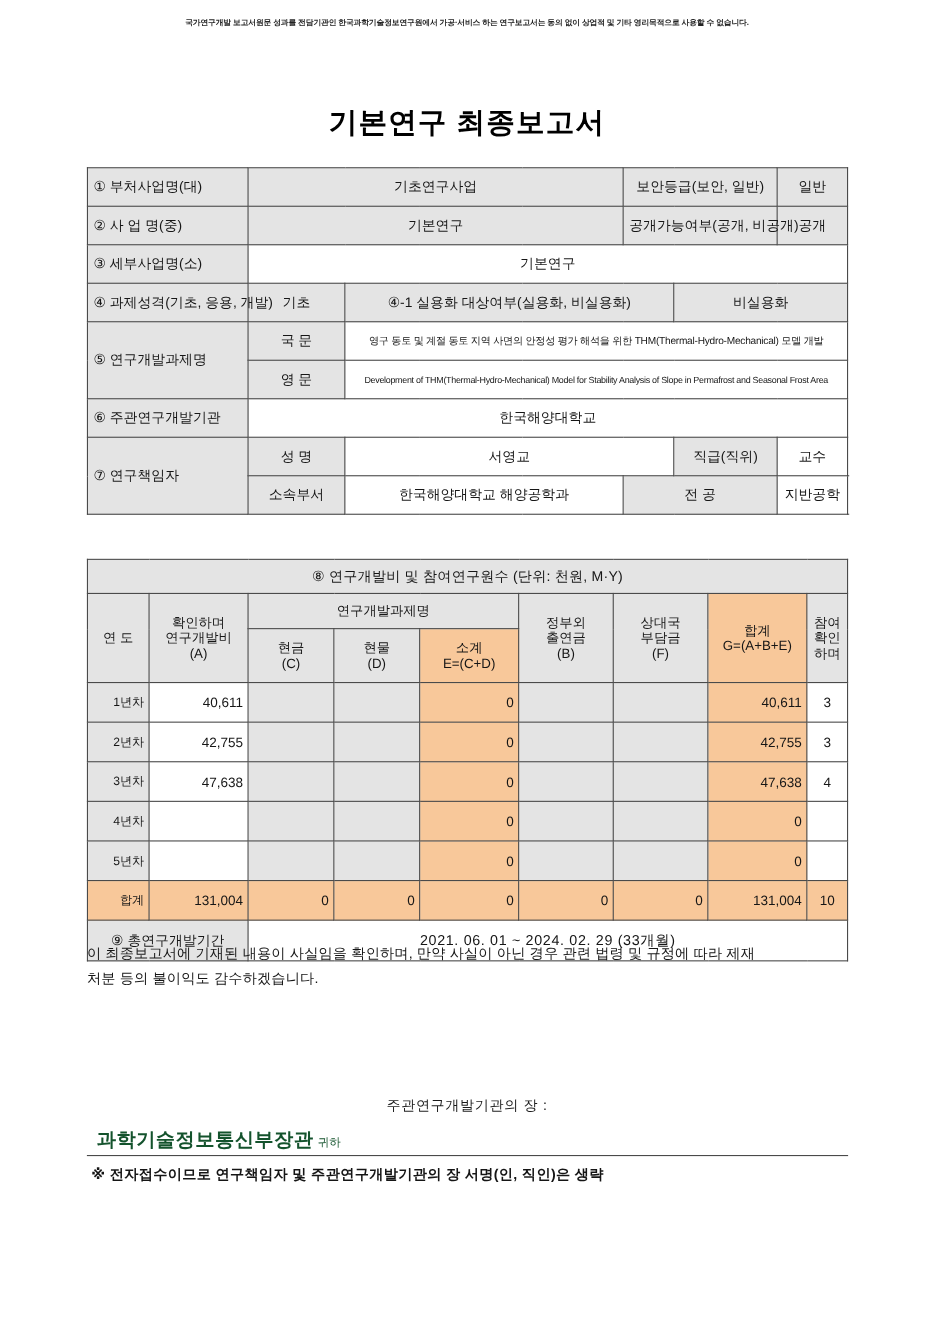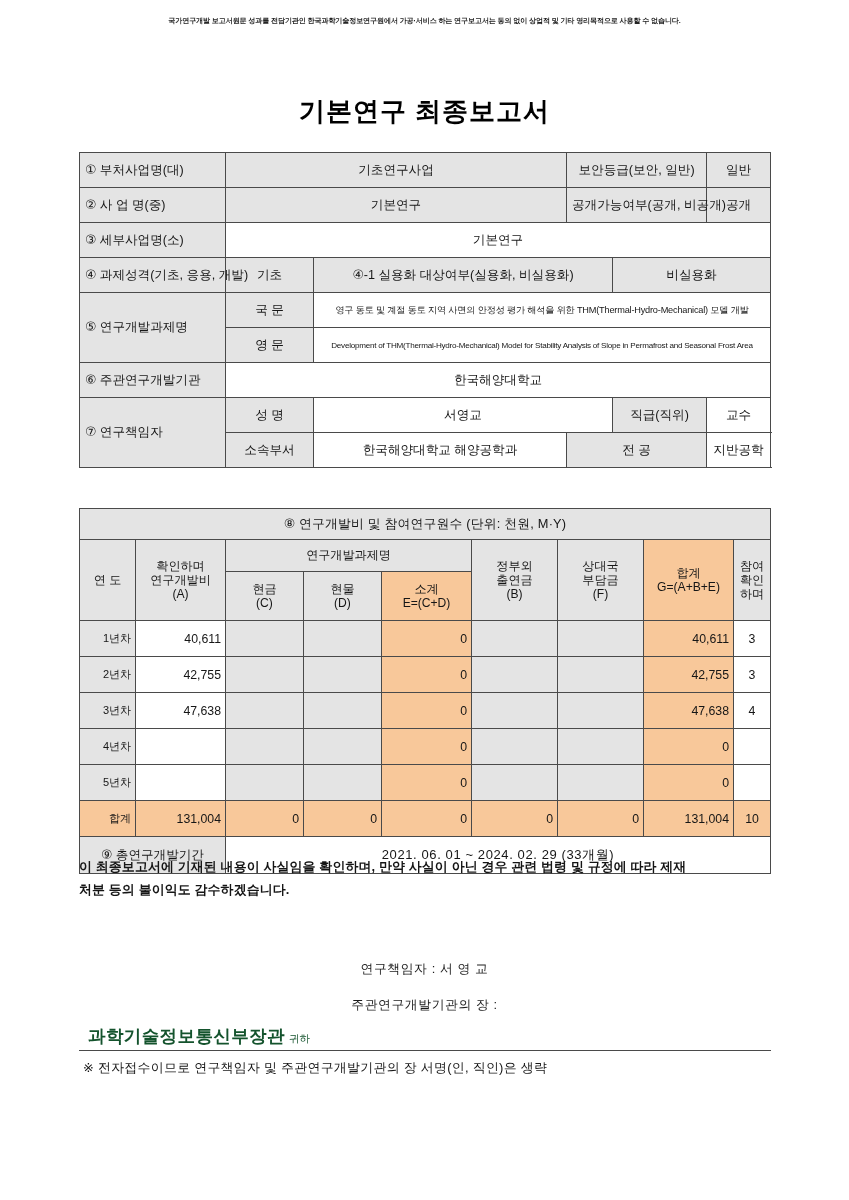--- a/index.html
+++ b/index.html
@@ -154,21 +154,20 @@
   
   .statement {
     position: absolute;
     left: 79px;
     top: 856px;
     width: 692px;
     font-size: 12.9px;
     line-height: 1.75;
     letter-spacing: 0.15px;
     color: #151515;
-    font-weight: bold;
   }
 
   
   .sig-date {
     position: absolute;
     left: 0; top: 928px; width: 849px;
     text-align: center;
     font-size: 13px;
     letter-spacing: 1px;
   }
@@ -209,20 +208,21 @@
     height: 1px;
     background: #4a4a4a;
   }
   .note {
     position: absolute;
     left: 83px;
     top: 1060px;
     font-size: 12.9px;
     letter-spacing: 0.3px;
     color: #151515;
+    font-weight: bold;
   }
 </style>
 </head>
 <body>
 
 <div class="page">
 
   <div class="top-notice">국가연구개발 보고서원문 성과를 전담기관인 한국과학기술정보연구원에서 가공·서비스 하는 연구보고서는 동의 없이 상업적 및 기타 영리목적으로 사용할 수 없습니다.</div>
 
   <div class="doc-title">기본연구 최종보고서</div>
@@ -435,21 +435,20 @@
       <td class="period-value" colspan="7">2021. 06. 01 ~ 2024. 02. 29 (33개월)</td>
     </tr>
   </tbody>
     </table>
 
   <div class="statement">
     <div>이 최종보고서에 기재된 내용이 사실임을 확인하며, 만약 사실이 아닌 경우 관련 법령 및 규정에 따라 제재</div>
     <div>처분 등의 불이익도 감수하겠습니다.</div>
   </div>
 
-  <div class="sig-leader">연구책임자 : 서 영 교</div>
   <div class="sig-org">주관연구개발기관의 장 :</div>
 
   <div class="recipient">
     <span>과학기술정보통신부장관</span><span class="honorific">귀하</span>
   </div>
 
   <div class="rule"></div>
 
   <div class="note">※ 전자접수이므로 연구책임자 및 주관연구개발기관의 장 서명(인, 직인)은 생략</div>
 

